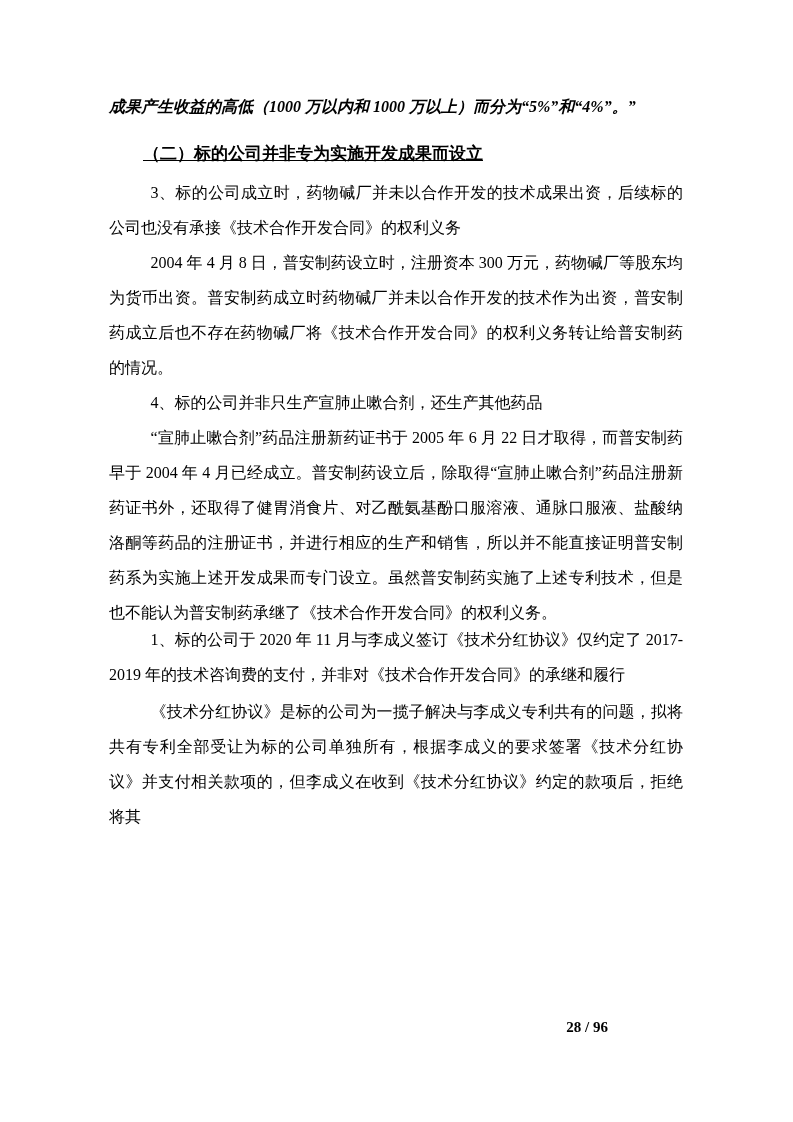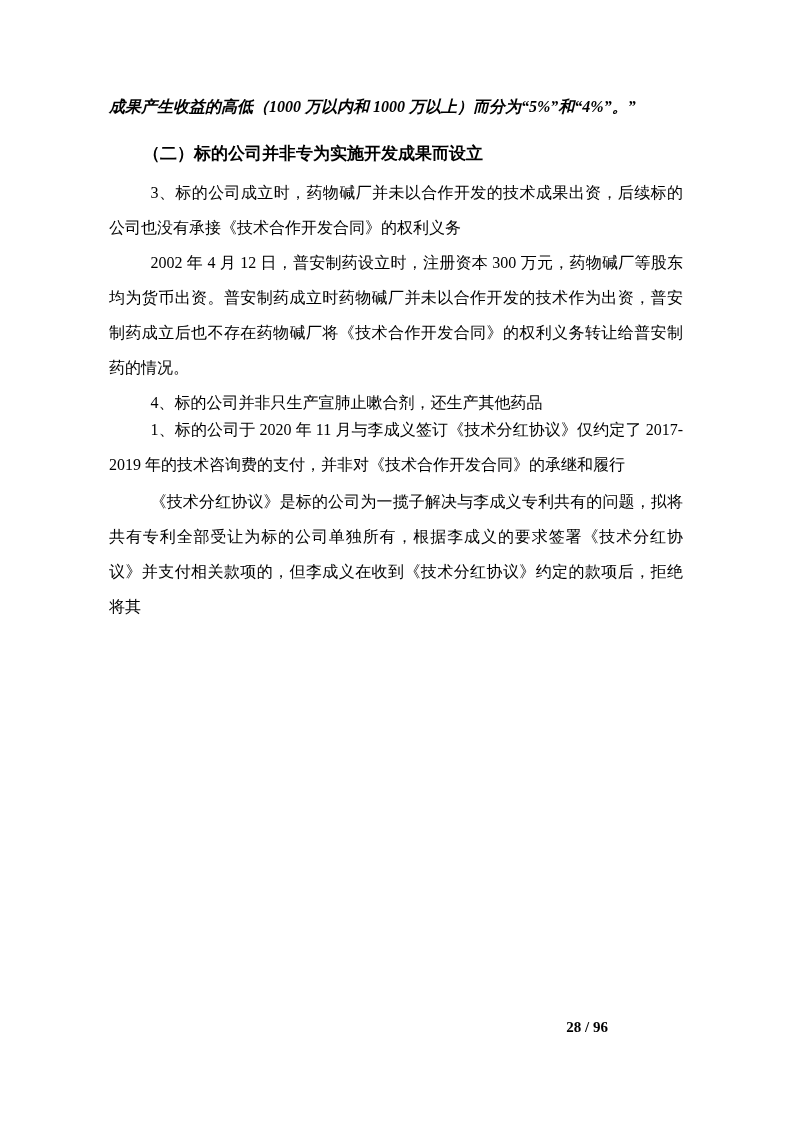--- a/index.html
+++ b/index.html
@@ -33,20 +33,21 @@
     line-height: 35px;
     text-align: justify;
     text-indent: 2.6em;
     font-weight: normal;
   }
 
   .sec-heading {
     font-family: "Liberation Sans", "DejaVu Sans", sans-serif;
     font-weight: bold;
     font-size: 17px;
+    text-decoration: underline;
   }
   .heading-one-line {
     line-height: 37px;
     text-indent: 2em;
     margin-top: 11px !important;
     margin-bottom: 3px !important;
   }
   .heading-multi-line {
     line-height: 36px;
     text-align: justify;
@@ -71,25 +72,26 @@
 
 <div class="page">
   <div class="doc-body">
 
     <p class="continuation">成果产生收益的高低（1000 万以内和 1000 万以上）而分为“5%”和“4%”。”</p>
 
     <h2 class="sec-heading heading-one-line">（二）标的公司并非专为实施开发成果而设立</h2>
 
     <p class="body-para">3、标的公司成立时，药物碱厂并未以合作开发的技术成果出资，后续标的公司也没有承接《技术合作开发合同》的权利义务</p>
 
-    <p class="body-para">2002 年 4 月 12 日，普安制药设立时，注册资本 300 万元，药物碱厂等股东均为货币出资。普安制药成立时药物碱厂并未以合作开发的技术作为出资，普安制药成立后也不存在药物碱厂将《技术合作开发合同》的权利义务转让给普安制药的情况。</p>
+    <p class="body-para">2004 年 4 月 8 日，普安制药设立时，注册资本 300 万元，药物碱厂等股东均为货币出资。普安制药成立时药物碱厂并未以合作开发的技术作为出资，普安制药成立后也不存在药物碱厂将《技术合作开发合同》的权利义务转让给普安制药的情况。</p>
 
 
     <p class="body-para">4、标的公司并非只生产宣肺止嗽合剂，还生产其他药品</p>
 
+    <p class="body-para">“宣肺止嗽合剂”药品注册新药证书于 2005 年 6 月 22 日才取得，而普安制药早于 2004 年 4 月已经成立。普安制药设立后，除取得“宣肺止嗽合剂”药品注册新药证书外，还取得了健胃消食片、对乙酰氨基酚口服溶液、通脉口服液、盐酸纳洛酮等药品的注册证书，并进行相应的生产和销售，所以并不能直接证明普安制药系为实施上述开发成果而专门设立。虽然普安制药实施了上述专利技术，但是也不能认为普安制药承继了《技术合作开发合同》的权利义务。</p>
 
 
     <p class="body-para para-after-heading">1、标的公司于 2020 年 11 月与李成义签订《技术分红协议》仅约定了 2017-2019 年的技术咨询费的支付，并非对《技术合作开发合同》的承继和履行</p>
 
     <p class="body-para last-para">《技术分红协议》是标的公司为一揽子解决与李成义专利共有的问题，拟将共有专利全部受让为标的公司单独所有，根据李成义的要求签署《技术分红协议》并支付相关款项的，但李成义在收到《技术分红协议》约定的款项后，拒绝将其</p>
 
   </div>
 
   <div class="page-footer">28 / 96</div>
 </div>

